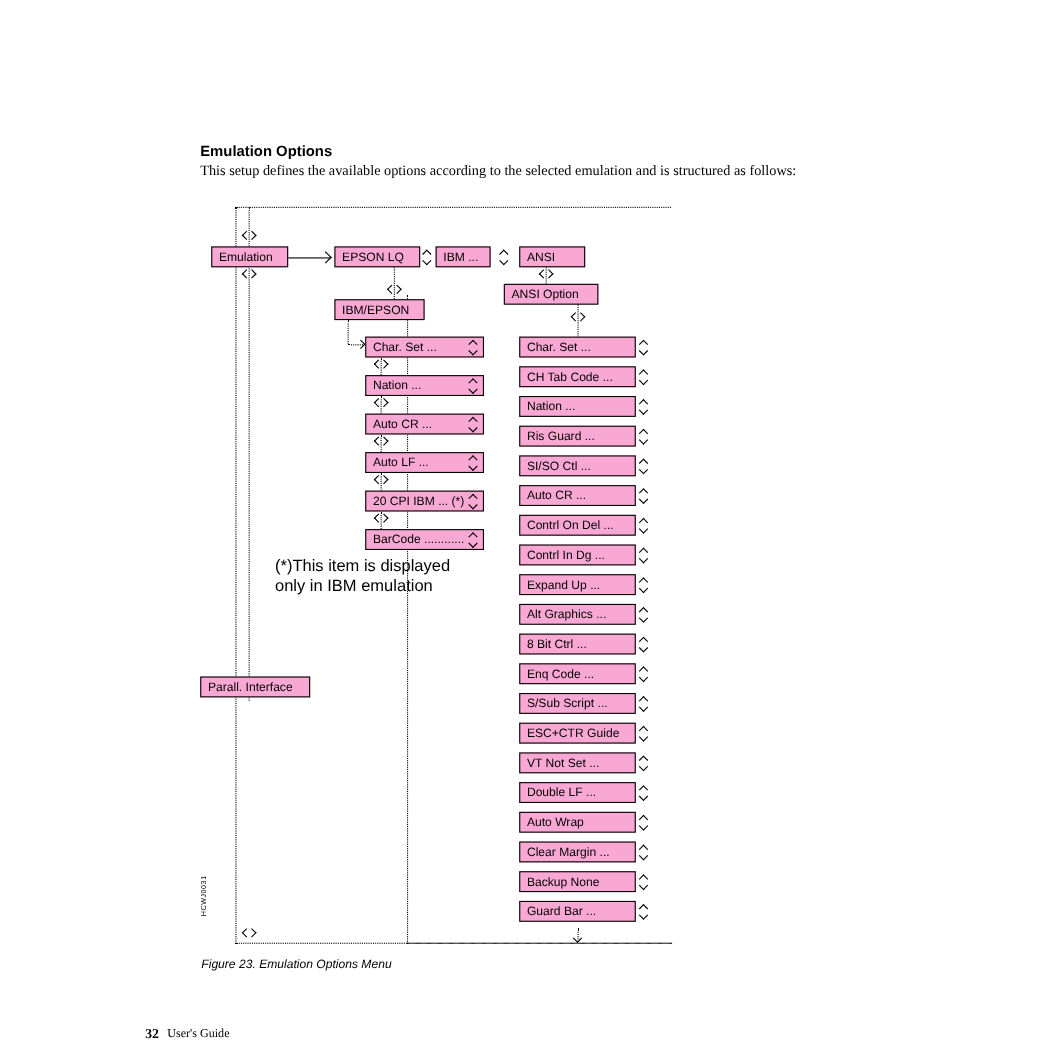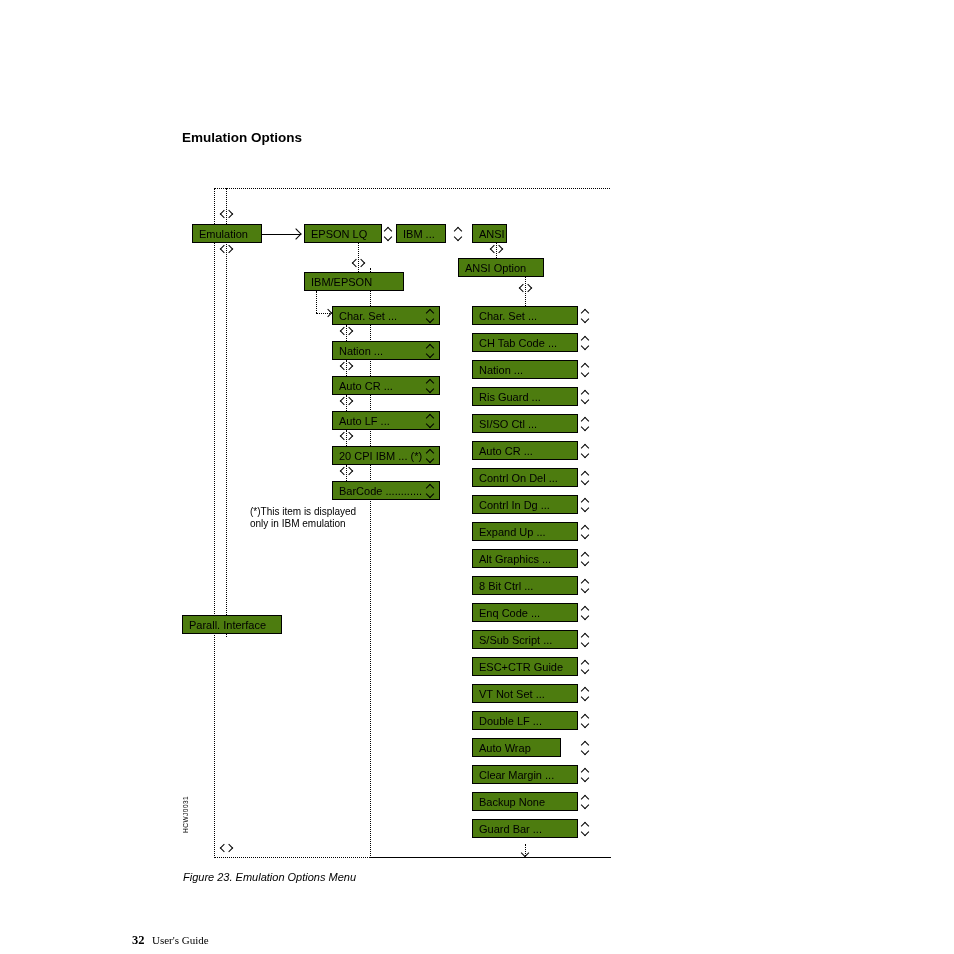--- a/index.html
+++ b/index.html
@@ -70,37 +70,37 @@
   .diagram {
     position: absolute;
     left: 182px;
     top: 188px;
     width: 610px;
     height: 670px;
   }
   .dbox {
     position: absolute;
     border: 1px solid #000;
-    background: #4d7c0f;
+    background: #f9a8d4;
     font-size: 11px;
     padding-left: 6px;
     display: flex;
     align-items: center;
     white-space: nowrap;
     box-sizing: border-box;
     height: 19px;
   }
   .dot-outer {
     position: absolute;
     border: 1.25px dotted #000;
     box-sizing: border-box;
   }
   .note {
     position: absolute;
-    font-size: 10px;
+    font-size: 15px;
     line-height: 1.2;
   }
   .vline {
     position: absolute;
     width: 0;
     border-left: 1.25px dotted #000;
   }
   .hline {
     position: absolute;
     height: 0;
@@ -122,40 +122,41 @@
   .arr.left  { transform: rotate(-135deg); }
   .arr.up    { transform: rotate(-45deg); }
   .arr.down  { transform: rotate(135deg); }
   .arr.sm { width:5px; height:5px; border-width:1.3px; }
 </style>
 </head>
 <body>
 
 <div class="page">
   <div class="heading">Emulation Options</div>
+  <div class="intro">This setup defines the available options according to the selected emulation and is structured as follows:</div>
   <div class="caption">Figure 23. Emulation Options Menu</div>
   <div class="footer-page">32</div>
   <div class="footer-guide">User's Guide</div>
 
   <div class="diagram">
 
     <div class="dot-outer" style="left:32px;  top:0px;   width:396px; height:670px; border-right:none;"></div>
     <div class="dot-outer" style="left:188px; top:80px;  width:241px; height:590px; border-top:none; border-right:none;"></div>
 
     <div class="sidecode" style="left:0px; top:645px;">HCWJ0031</div>
 
     <div class="vline" style="left:44px; top:54px; height:395px;"></div>
     <div class="vline" style="left:44px; top:0px; height:36px;"></div>
 
     <div class="dbox" style="left:10px;  top:36px; width:70px;">Emulation</div>
     <div class="solid-h" style="left:80px; top:46px; width:38px;"></div>
     <div class="arr right" style="left:110px; top:42px;"></div>
     <div class="dbox" style="left:122px; top:36px; width:78px;">EPSON LQ</div>
     <div class="dbox" style="left:214px; top:36px; width:50px;">IBM ...</div>
-    <div class="dbox" style="left:290px; top:36px; width:35px;">ANSI</div>
+    <div class="dbox" style="left:290px; top:36px; width:60px;">ANSI</div>
 
     <div class="arr sm up" style="left:203px; top:40px;"></div>
     <div class="arr sm down" style="left:203px; top:46px;"></div>
     <div class="arr sm up" style="left:273px; top:40px;"></div>
     <div class="arr sm down" style="left:273px; top:46px;"></div>
 
     <div class="arr sm left" style="left:39px; top:23px;"></div>
     <div class="arr sm right" style="left:44px; top:23px;"></div>
     <div class="arr sm left" style="left:39px; top:58px;"></div>
     <div class="arr sm right" style="left:44px; top:58px;"></div>
@@ -164,21 +165,21 @@
     <div class="arr sm left" style="left:309px; top:58px;"></div>
     <div class="arr sm right" style="left:314px; top:58px;"></div>
     <div class="dbox" style="left:276px; top:70px; width:86px;">ANSI Option</div>
     <div class="vline" style="left:343px; top:89px; height:29px;"></div>
     <div class="arr sm left" style="left:338px; top:97px;"></div>
     <div class="arr sm right" style="left:343px; top:97px;"></div>
 
     <div class="vline" style="left:176px; top:55px; height:29px;"></div>
     <div class="arr sm left" style="left:171px; top:72px;"></div>
     <div class="arr sm right" style="left:176px; top:72px;"></div>
-    <div class="dbox" style="left:122px; top:84px; width:100px;">IBM/EPSON</div>
+    <div class="dbox" style="left:122px; top:84px; width:82px;">IBM/EPSON</div>
 
     <div class="vline" style="left:134px; top:103px; height:22px;"></div>
     <div class="hline" style="left:134px; top:125px; width:14px;"></div>
     <div class="arr sm right" style="left:143px; top:122px;"></div>
 
     <div id="ibm-col">
         <div class="dbox" style="left: 150px; top: 118px; width: 108px;">Char. Set ...</div>
         <div class="arr sm up" style="left: 245px; top: 122px;"></div>
         <div class="arr sm down" style="left: 245px; top: 128px;"></div>
         <div class="vline" style="left: 164px; top: 137px; height: 16px;"></div>
@@ -255,21 +256,21 @@
         <div class="arr sm down" style="left: 400px; top: 452px;"></div>
         <div class="dbox" style="left: 290px; top: 469px; width: 106px;">ESC+CTR Guide</div>
         <div class="arr sm up" style="left: 400px; top: 473px;"></div>
         <div class="arr sm down" style="left: 400px; top: 479px;"></div>
         <div class="dbox" style="left: 290px; top: 496px; width: 106px;">VT Not Set ...</div>
         <div class="arr sm up" style="left: 400px; top: 500px;"></div>
         <div class="arr sm down" style="left: 400px; top: 506px;"></div>
         <div class="dbox" style="left: 290px; top: 523px; width: 106px;">Double LF ...</div>
         <div class="arr sm up" style="left: 400px; top: 527px;"></div>
         <div class="arr sm down" style="left: 400px; top: 533px;"></div>
-        <div class="dbox" style="left: 290px; top: 550px; width: 89px;">Auto Wrap</div>
+        <div class="dbox" style="left: 290px; top: 550px; width: 106px;">Auto Wrap</div>
         <div class="arr sm up" style="left: 400px; top: 554px;"></div>
         <div class="arr sm down" style="left: 400px; top: 560px;"></div>
         <div class="dbox" style="left: 290px; top: 577px; width: 106px;">Clear Margin ...</div>
         <div class="arr sm up" style="left: 400px; top: 581px;"></div>
         <div class="arr sm down" style="left: 400px; top: 587px;"></div>
         <div class="dbox" style="left: 290px; top: 604px; width: 106px;">Backup None</div>
         <div class="arr sm up" style="left: 400px; top: 608px;"></div>
         <div class="arr sm down" style="left: 400px; top: 614px;"></div>
         <div class="dbox" style="left: 290px; top: 631px; width: 106px;">Guard Bar ...</div>
         <div class="arr sm up" style="left: 400px; top: 635px;"></div>

